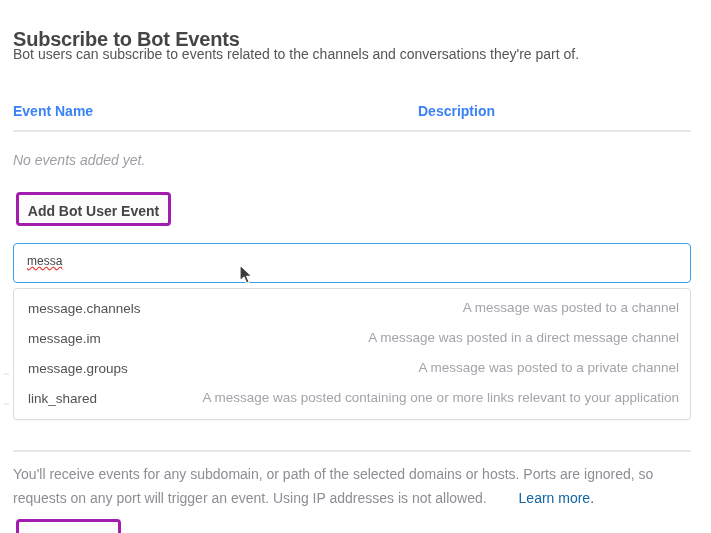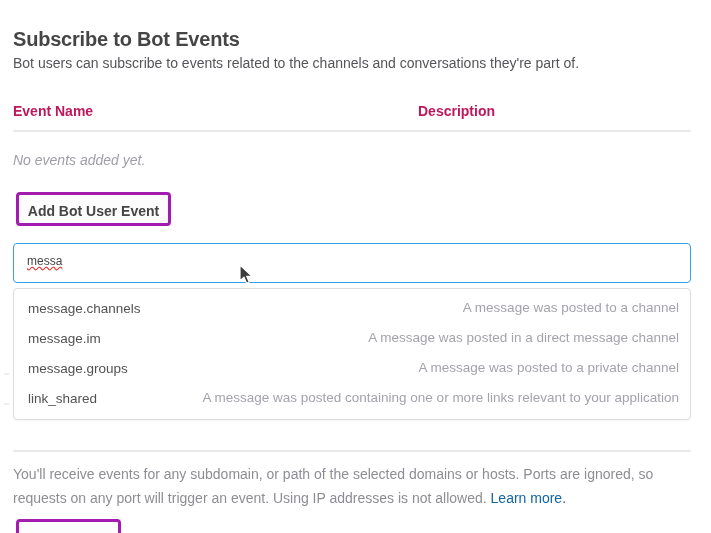--- a/index.html
+++ b/index.html
@@ -31,21 +31,21 @@
     top: 15px;
     font-size: 20px;
     font-weight: bold;
     color: #454545;
     letter-spacing: -0.2px;
     white-space: nowrap;
   }
   .page-subtitle {
     position: absolute;
     left: 13px;
-    top: 55px;
+    top: 46px;
     font-size: 14px;
     color: #555459;
     white-space: nowrap;
   }
 
   
   .events-table {
     position: absolute;
     left: 13px;
     top: 103px;
@@ -53,21 +53,21 @@
   }
   .table-head {
     position: relative;
     height: 27px;
   }
   .th {
     position: absolute;
     top: 0;
     font-size: 14px;
     font-weight: bold;
-    color: #be185d;
+    color: #3b82f6;
     white-space: nowrap;
   }
   .th-event-name { left: 0; }
   .th-description { left: 405px; }
   .table-divider {
     position: absolute;
     left: 0;
     top: 27px;
     width: 678px;
     height: 2px;
@@ -206,20 +206,21 @@
     left: 13px;
     top: 462px;
     width: 678px;
     font-size: 14px;
     line-height: 24px;
     color: #8d8d94;
   }
   .footnote a {
     color: #1264a3;
     text-decoration: none;
+    margin-left: 28px;
   }
 
   
   .cursor {
     position: absolute;
     left: 239px;
     top: 264px;
     width: 16px;
     height: 22px;
     pointer-events: none;

